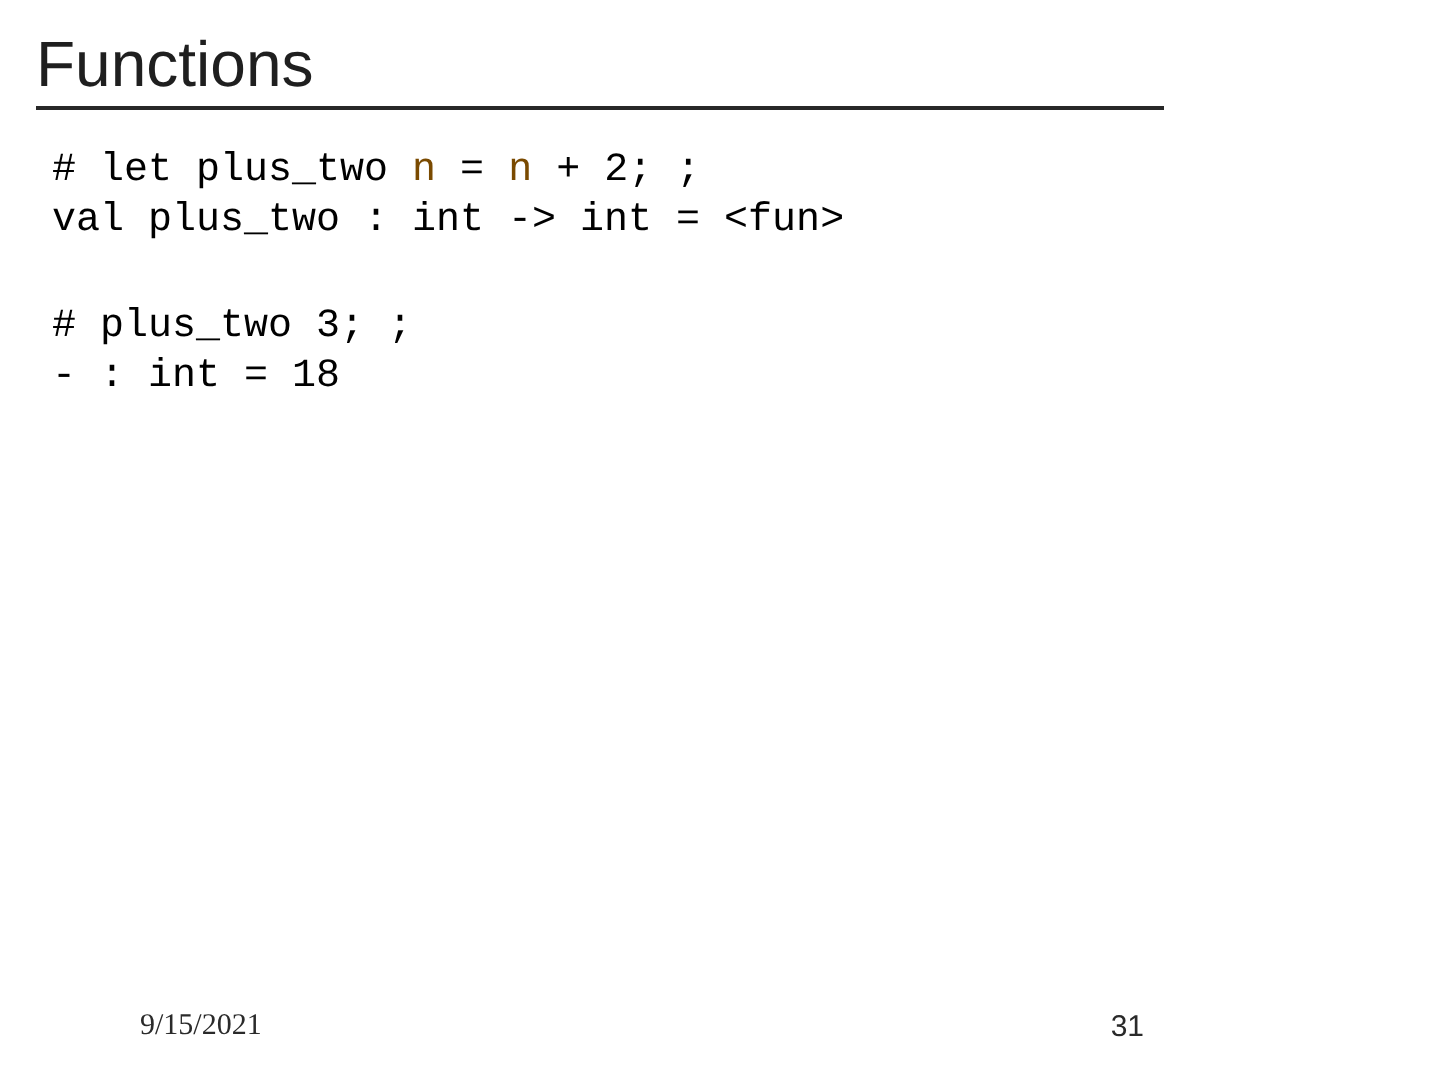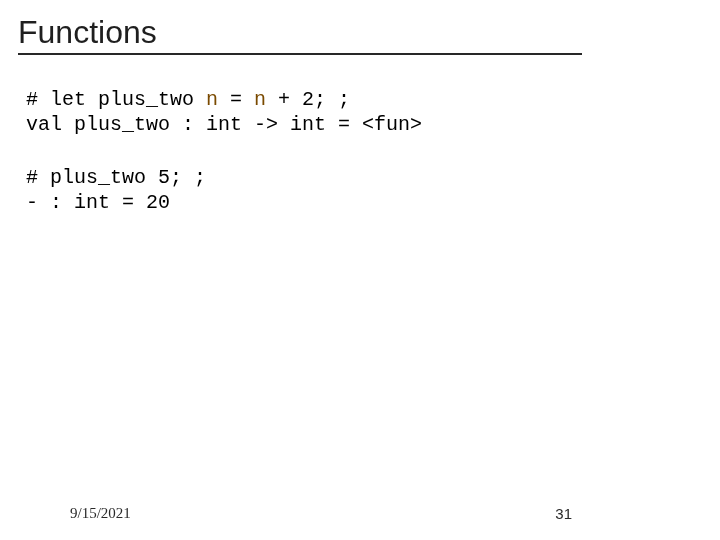--- a/index.html
+++ b/index.html
@@ -27,21 +27,21 @@
     margin: 6px 0 2px 0;
     font-weight: 400;
   }
   .title-underline {
     height: 2px;
     background: #282828;
     width: 100%;
     margin-top: 2px;
   }
   .body {
-    padding: 32px 26px 0 26px;
+    padding: 18px 26px 0 26px;
   }
   .code-block {
     font-family: "Courier New", Courier, monospace;
     font-size: 20px;
     line-height: 1.25;
     white-space: pre;
     margin-bottom: 28px;
     color: #000000;
   }
   .var { color: #7a4a00; } 
@@ -69,21 +69,21 @@
   <div class="title-wrap">
     <h1 class="title">Functions</h1>
     <div class="title-underline"></div>
   </div>
 
   <div class="body">
 
     <div class="code-block"><span># let plus_two </span><span class="var">n</span><span> = </span><span class="var">n</span><span> + 2; ;</span>
 <span>val plus_two : int -&gt; int = &lt;fun&gt;</span></div>
 
-    <div class="code-block"><span># plus_two 5; ;</span>
-<span>- : int = 20</span></div>
+    <div class="code-block"><span># plus_two 3; ;</span>
+<span>- : int = 18</span></div>
 
   </div>
 
   <div class="footer-left">9/15/2021</div>
   <div class="footer-right">31</div>
 
 </div>
 
 </body></html>

